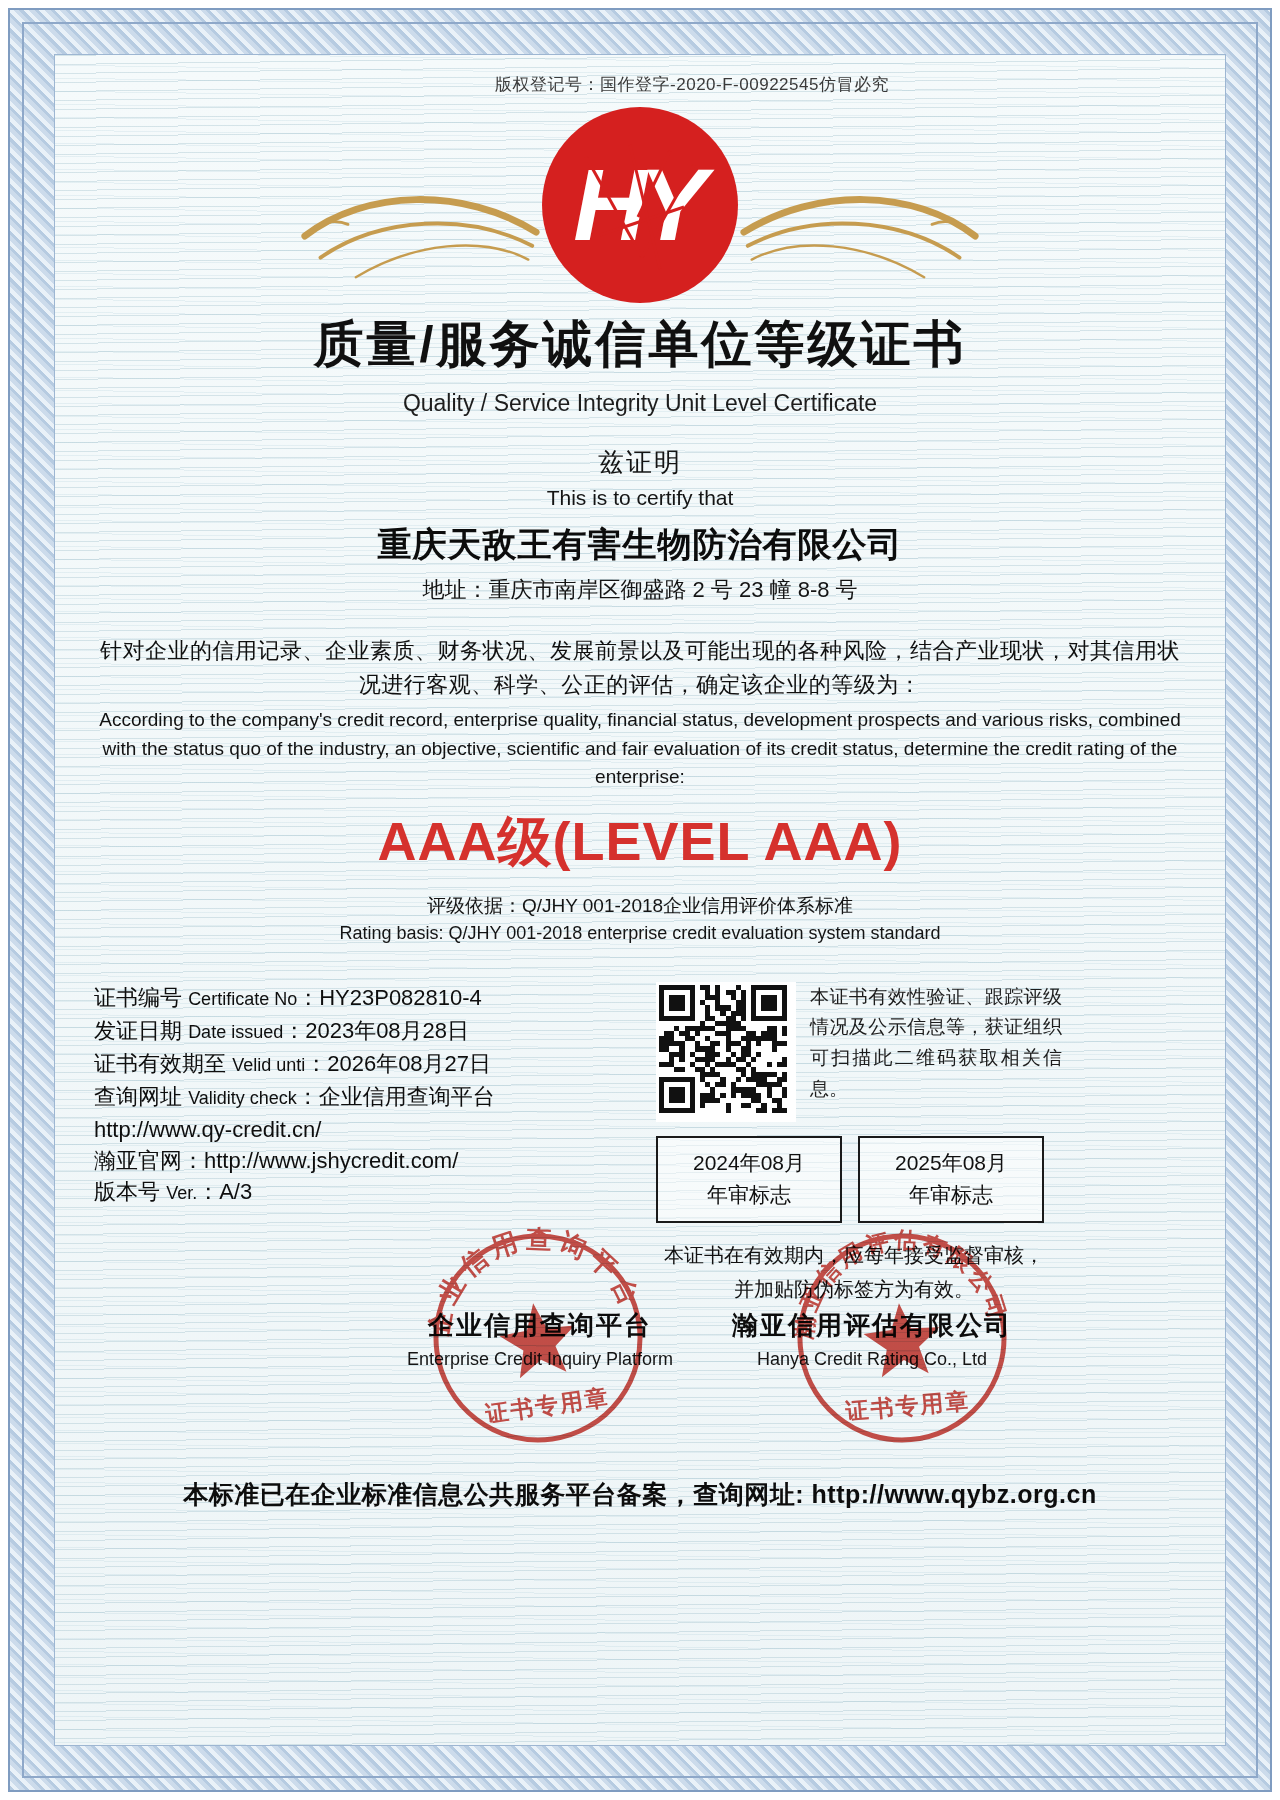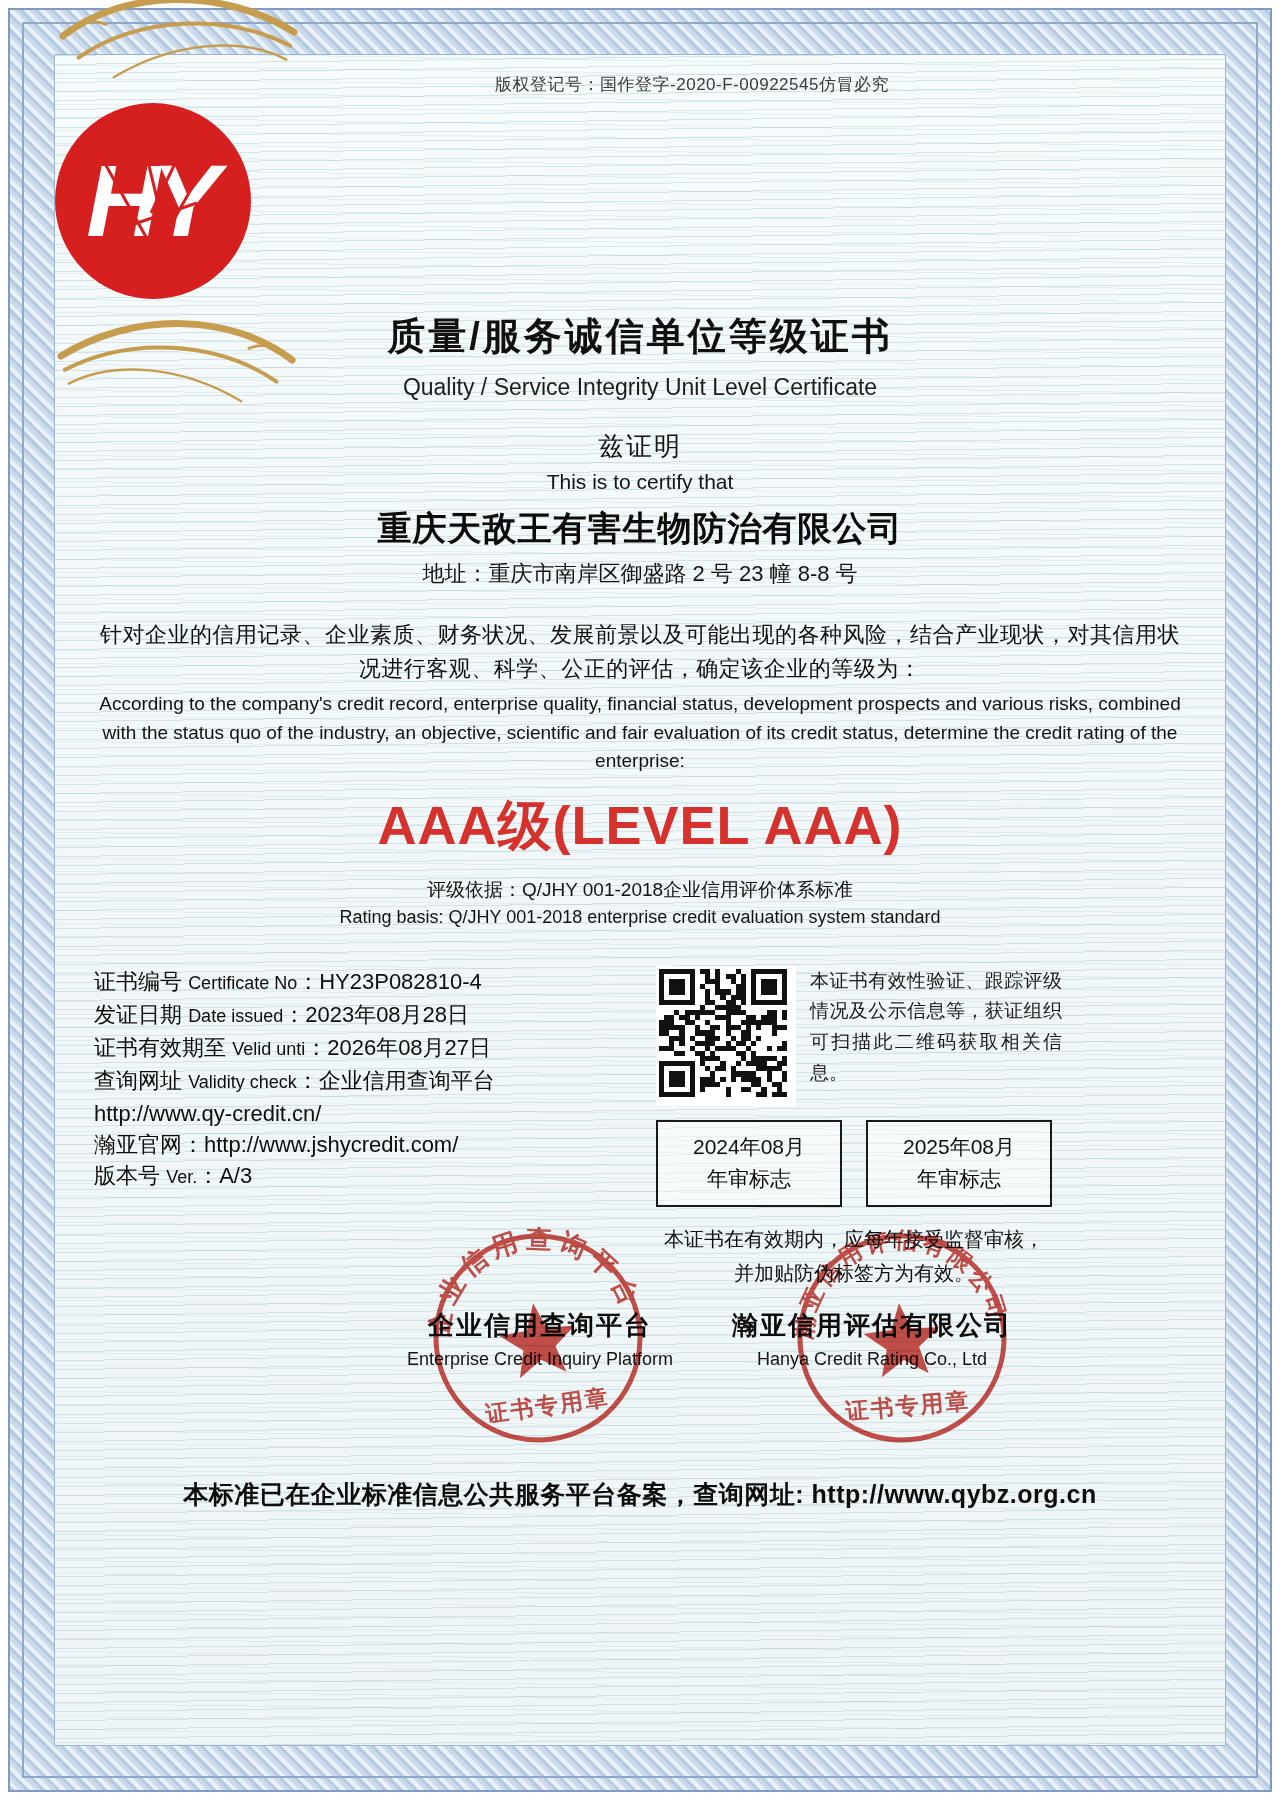--- a/index.html
+++ b/index.html
@@ -22,54 +22,54 @@
   .content{
     position:absolute;inset:54px;
     border:1px solid #9db6d2;
     background:
       repeating-linear-gradient(179.3deg,rgba(137,176,190,.30) 0 1px,rgba(255,255,255,0) 1px 9px),
       repeating-linear-gradient(180.8deg,rgba(150,190,205,.18) 0 1px,rgba(255,255,255,0) 1px 13px),
       linear-gradient(#f5fafb,#eef5f7);
     text-align:center;
   }
   .copyright{margin-top:18px;font-size:17px;color:#3a3a3a;letter-spacing:.5px;transform:translateX(52px);}
-  .logo-row{margin-top:2px;height:205px;display:flex;align-items:flex-start;justify-content:center;flex-direction:column;}
+  .logo-row{margin-top:2px;height:205px;display:flex;align-items:flex-end;justify-content:center;}
   .flourish{flex:0 0 auto;}
   .flourish.right{transform:scaleX(-1);}
   .logo-circle{
     position:relative;width:196px;height:196px;border-radius:50%;
     background:#d5201f;display:flex;align-items:center;justify-content:center;flex:0 0 auto;
   }
   .logo-hy{
     font-size:102px;font-weight:bold;font-style:italic;color:#ffffff;
     letter-spacing:-8px;line-height:1;transform:translateX(-4px);
   }
   .cracks{position:absolute;inset:0;}
-  .title{margin-top:8px;font-size:38px;font-weight:bold;letter-spacing:3px;color:#101010;}
+  .title{margin-top:8px;font-size:50px;font-weight:bold;letter-spacing:3px;color:#101010;}
   .subtitle{margin-top:12px;font-size:23px;color:#1d1d1d;}
   .certify-zh{margin-top:28px;font-size:26px;color:#141414;letter-spacing:2px;}
   .certify-en{margin-top:6px;font-size:21px;color:#141414;}
   .company{margin-top:12px;font-size:34px;font-weight:bold;letter-spacing:1px;color:#0c0c0c;}
   .code-line{margin-top:14px;font-size:22px;color:#141414;}
   .addr-line{margin-top:7px;font-size:22px;color:#141414;}
   .para-block{width:1092px;margin:29px auto 0;text-align:center;}
   .para-zh{font-size:22px;line-height:1.55;letter-spacing:.5px;color:#101010;}
   .para-en{margin-top:4px;font-size:19px;line-height:1.5;color:#121212;}
   .rating{margin-top:14px;font-size:54px;font-weight:bold;color:#d5312d;letter-spacing:1px;}
   .basis-zh{margin-top:14px;font-size:19px;color:#141414;}
   .basis-en{margin-top:4px;font-size:18px;color:#141414;}
   .info-row{width:1092px;margin:38px auto 0;display:flex;text-align:left;}
   .details{flex:0 0 562px;}
   .detail-line{font-size:22px;line-height:31px;color:#0e0e0e;white-space:nowrap;}
   .lab-en{font-size:18px;}
   .qr-panel{flex:1;}
   .qr-top{display:flex;gap:14px;align-items:flex-start;}
   .qr-box{width:134px;height:134px;background:#ffffff;padding:3px;flex:0 0 auto;}
   .qr-note{width:252px;font-size:19px;line-height:1.62;color:#1c1c1c;text-align:justify;}
-  .annual-row{margin-top:14px;display:flex;gap:24px;}
+  .annual-row{margin-top:14px;display:flex;gap:16px;}
   .annual-box{
     width:182px;border:2px solid #1a1a1a;padding:9px 0;text-align:center;
     font-size:21px;line-height:1.55;color:#101010;background:rgba(255,255,255,.45);
   }
   .validity-note{margin-top:15px;width:396px;text-align:center;font-size:20px;line-height:1.7;color:#101010;}
   .sig-name{position:absolute;z-index:2;text-align:center;}
   .sig-name .zh{font-size:26px;font-weight:bold;letter-spacing:2px;color:#0c0c0c;}
   .sig-name .en{margin-top:6px;font-size:18px;color:#141414;}
   .sig-left{left:350px;top:1308px;width:380px;}
   .sig-right{left:692px;top:1308px;width:360px;}

